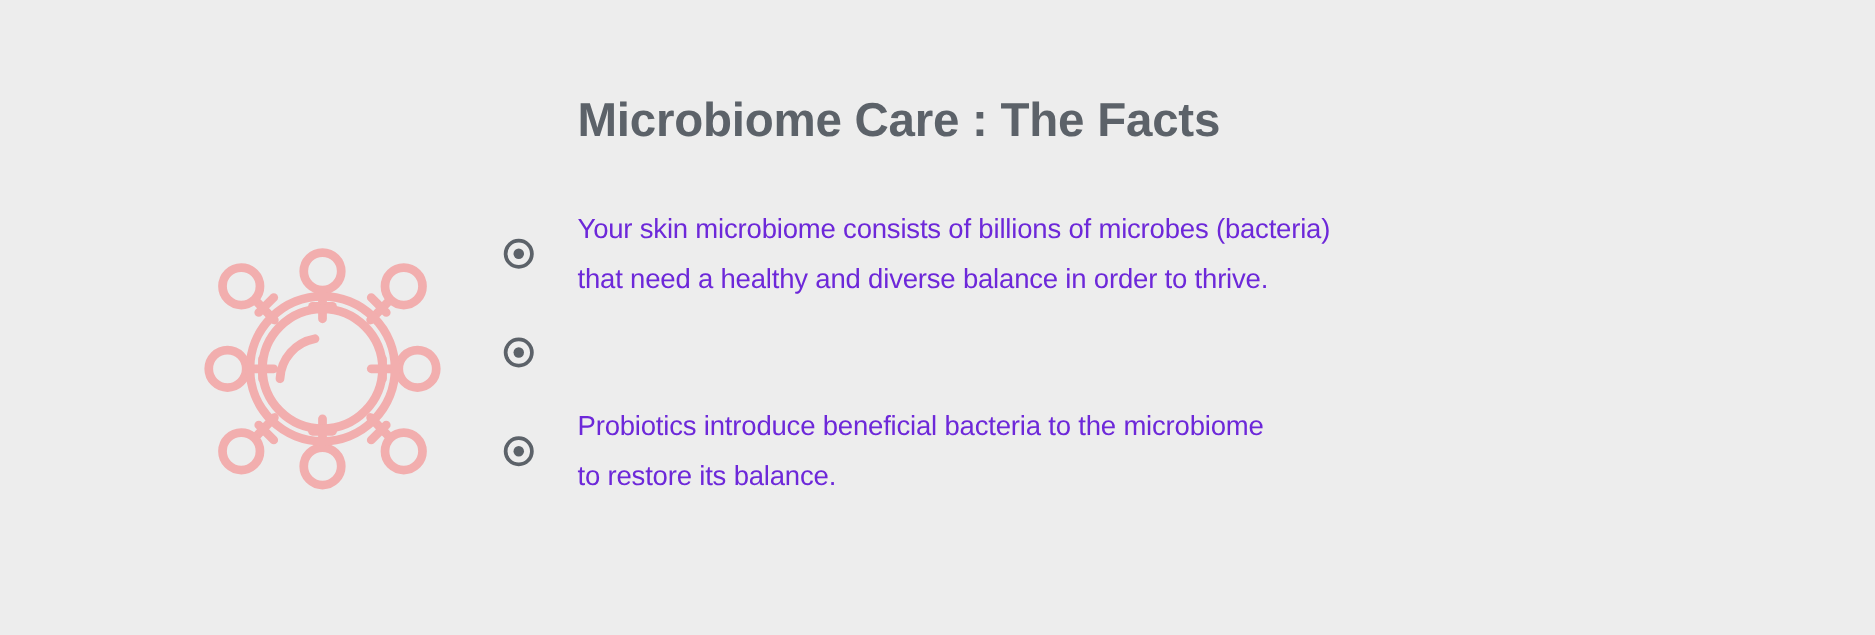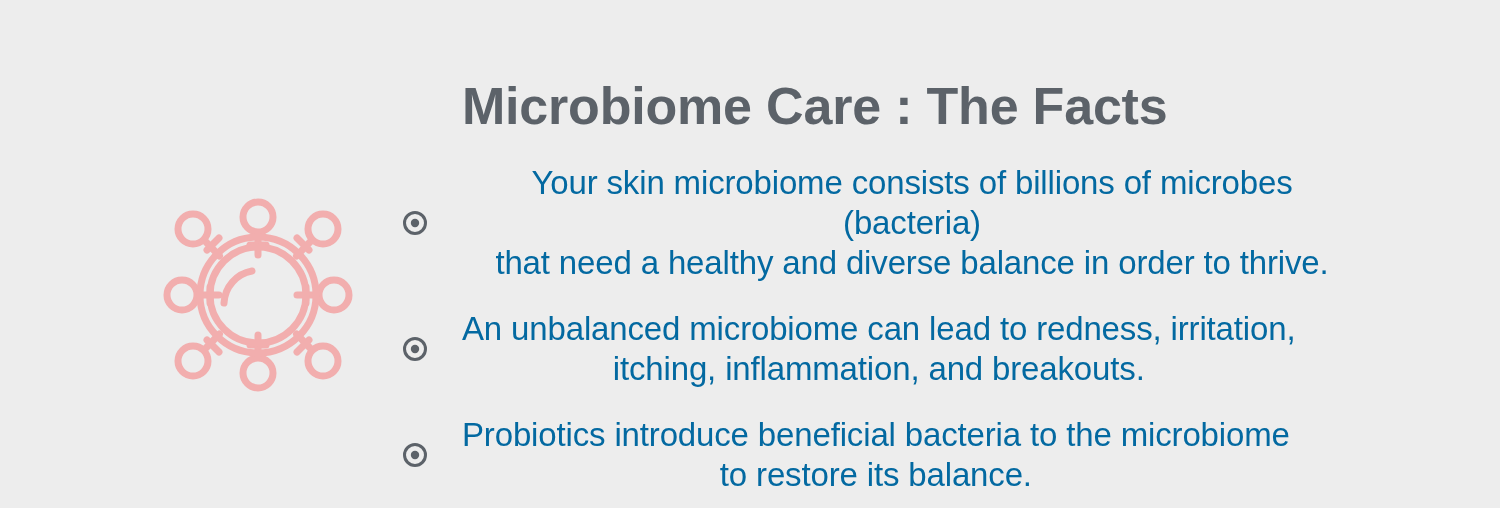--- a/index.html
+++ b/index.html
@@ -34,21 +34,21 @@
     height: 204px;
   }
 
   
   .title {
     position: absolute;
     left: 462px;
     top: 76px;
     margin: 0;
     font-family: "Liberation Sans", sans-serif;
-    font-size: 52px;
+    font-size: 38px;
     font-weight: bold;
     letter-spacing: -0.2px;
     color: #5c6269;
     white-space: nowrap;
   }
 
   
   .facts-list {
     position: absolute;
     left: 402px;
@@ -73,27 +73,26 @@
     margin-right: 34px;
     position: relative;
   }
   .bullet-marker svg {
     display: block;
     width: 26px;
     height: 26px;
   }
   .fact-text {
     font-family: "Liberation Sans", sans-serif;
-    font-size: 33px;
+    font-size: 22px;
     font-weight: normal;
     line-height: 40px;
-    color: #0369a1;
+    color: #6d28d9;
     letter-spacing: -0.15px;
     white-space: pre-line;
-    text-align: center;
   }
 </style>
 </head>
 <body>
 
 <div class="page">
 
   <div class="microbe-wrap">
     <svg class="microbe-svg" viewBox="0 0 200 204">
       <g fill="none" stroke="#f2aeae" stroke-width="7" stroke-linecap="round">
@@ -170,22 +169,20 @@
 that need a healthy and diverse balance in order to thrive.</span>
     </li>
 
     <li class="fact-item">
       <span class="bullet-marker">
         <svg viewBox="0 0 26 26">
           <circle cx="13" cy="13" r="10.5" fill="none" stroke="#5c6269" stroke-width="3"></circle>
           <circle cx="13" cy="13" r="4.2" fill="#5c6269"></circle>
         </svg>
       </span>
-      <span class="fact-text">An unbalanced microbiome can lead to redness, irritation,
-itching, inflammation, and breakouts.</span>
     </li>
 
     <li class="fact-item">
       <span class="bullet-marker">
         <svg viewBox="0 0 26 26">
           <circle cx="13" cy="13" r="10.5" fill="none" stroke="#5c6269" stroke-width="3"></circle>
           <circle cx="13" cy="13" r="4.2" fill="#5c6269"></circle>
         </svg>
       </span>
       <span class="fact-text">Probiotics introduce beneficial bacteria to the microbiome

